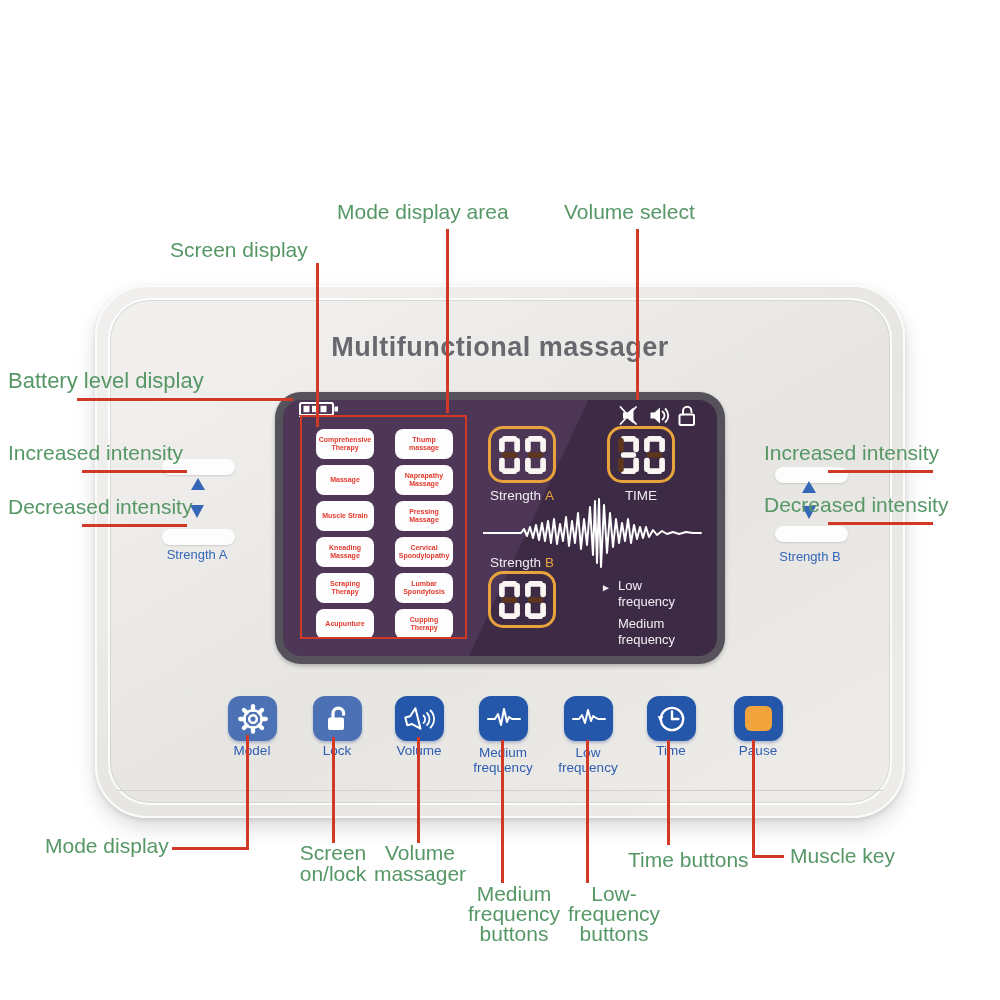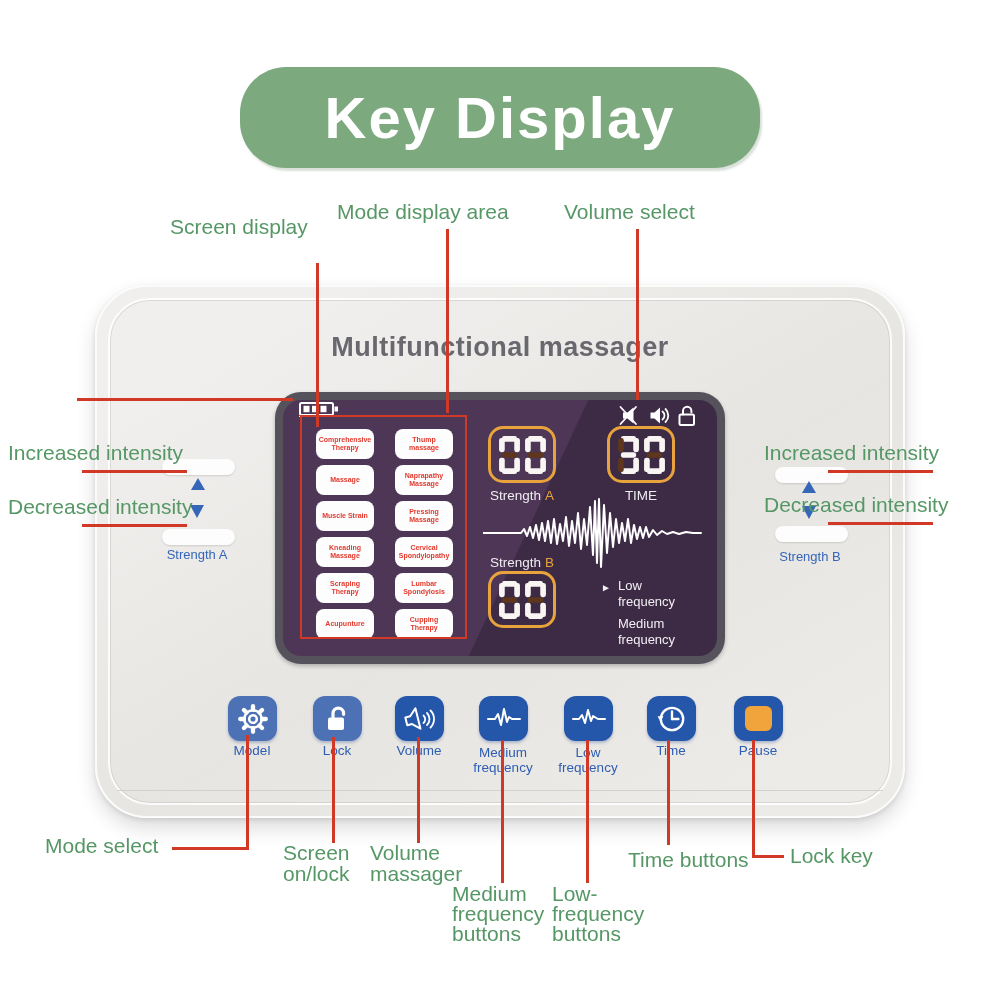--- a/index.html
+++ b/index.html
@@ -13,21 +13,21 @@
   html,body{background:#fff}
   .stage{position:relative;width:1000px;height:1000px;background:#fff;overflow:hidden;
     font-family:"Liberation Sans","DejaVu Sans",sans-serif;}
   
   .banner{position:absolute;left:240px;top:67px;width:520px;height:101px;border-radius:46px;
     background:var(--banner-green);display:flex;align-items:center;justify-content:center;
     box-shadow:2px 3px 2px rgba(150,170,150,.35);}
   .banner span{color:#fff;font-size:58px;font-weight:bold;letter-spacing:2px;}
   
   .g{position:absolute;color:var(--annotation-green);font-size:21px;line-height:21px;z-index:9;white-space:nowrap;}
-  .g.center{text-align:left;white-space:normal;}
+  .g.center{text-align:center;white-space:normal;}
   
   .rl{position:absolute;background:var(--annotation-red);z-index:8;}
   .rl.v{width:3px}.rl.h{height:3px}
   
   .device{position:absolute;left:95px;top:285px;width:810px;height:533px;border-radius:52px;
     background:linear-gradient(150deg,#f0efed 15%,#e6e5e2 55%,#edebe8 90%);
     border:2px solid #fbfbfa;box-shadow:0 10px 20px rgba(0,0,0,.14),0 2px 5px rgba(0,0,0,.10);z-index:1;}
   .device-rim{position:absolute;inset:11px;border-radius:42px;border:2px solid rgba(255,255,255,.85);
     box-shadow:inset 0 0 0 1px rgba(175,175,170,.35);pointer-events:none;}
   .device-title{position:absolute;left:0;right:0;top:45px;text-align:center;
@@ -67,53 +67,51 @@
   .ctl.light{background:var(--button-blue-light);}
   .ctl-label{position:absolute;text-align:center;color:var(--button-label-blue);font-size:13.5px;line-height:15px;}
   .pause-sq{width:27px;height:25px;border-radius:6px;background:var(--pause-orange);}
   svg .st{stroke:#fff;fill:none;stroke-linecap:round;stroke-linejoin:round;}
 </style>
 </head>
 <body>
 
 <div class="stage">
 
-  <div class="banner">
-    <span>Key Display</span>
-  </div>
-
-  <div class="g" style="left:170px;top:216px">Screen display</div>
+
+  <div class="g" style="left:170px;top:239px">Screen display</div>
   <div class="g" style="left:337px;top:201px">Mode display area</div>
   <div class="g" style="left:564px;top:201px">Volume select</div>
+  <div class="g" style="left:8px;top:370px;font-size:22px">Battery level display</div>
   <div class="g" style="left:8px;top:442px">Increased intensity</div>
   <div class="g" style="left:8px;top:496px">Decreased intensity</div>
   <div class="g" style="left:764px;top:442px">Increased intensity</div>
   <div class="g" style="left:764px;top:494px">Decreased intensity</div>
 
-  <div class="g" style="left:45px;top:835px">Mode select</div>
+  <div class="g" style="left:45px;top:835px">Mode display</div>
   <div class="g center" style="left:283px;top:842px;width:100px">
     <div>Screen</div>
     <div>on/lock</div>
   </div>
   <div class="g center" style="left:370px;top:842px;width:100px">
     <div>Volume</div>
     <div>massager</div>
   </div>
   <div class="g center" style="left:452px;top:884px;width:124px;line-height:20px">
     <div>Medium</div>
     <div>frequency</div>
     <div>buttons</div>
   </div>
   <div class="g center" style="left:552px;top:884px;width:124px;line-height:20px">
     <div>Low-</div>
     <div>frequency</div>
     <div>buttons</div>
   </div>
   <div class="g" style="left:628px;top:849px">Time buttons</div>
-  <div class="g" style="left:790px;top:845px">Lock key</div>
+  <div class="g" style="left:790px;top:845px">Muscle key</div>
 
   <div class="rl v" style="left:316px;top:263px;height:164px"></div>
   <div class="rl v" style="left:446px;top:229px;height:184px"></div>
   <div class="rl v" style="left:636px;top:229px;height:171px"></div>
   <div class="rl h" style="left:77px;top:398px;width:216px"></div>
   <div class="rl h" style="left:82px;top:470px;width:105px"></div>
   <div class="rl h" style="left:82px;top:524px;width:105px"></div>
   <div class="rl h" style="left:828px;top:470px;width:105px"></div>
   <div class="rl h" style="left:828px;top:522px;width:105px"></div>
   <div class="rl v" style="left:246px;top:735px;height:114px"></div>

